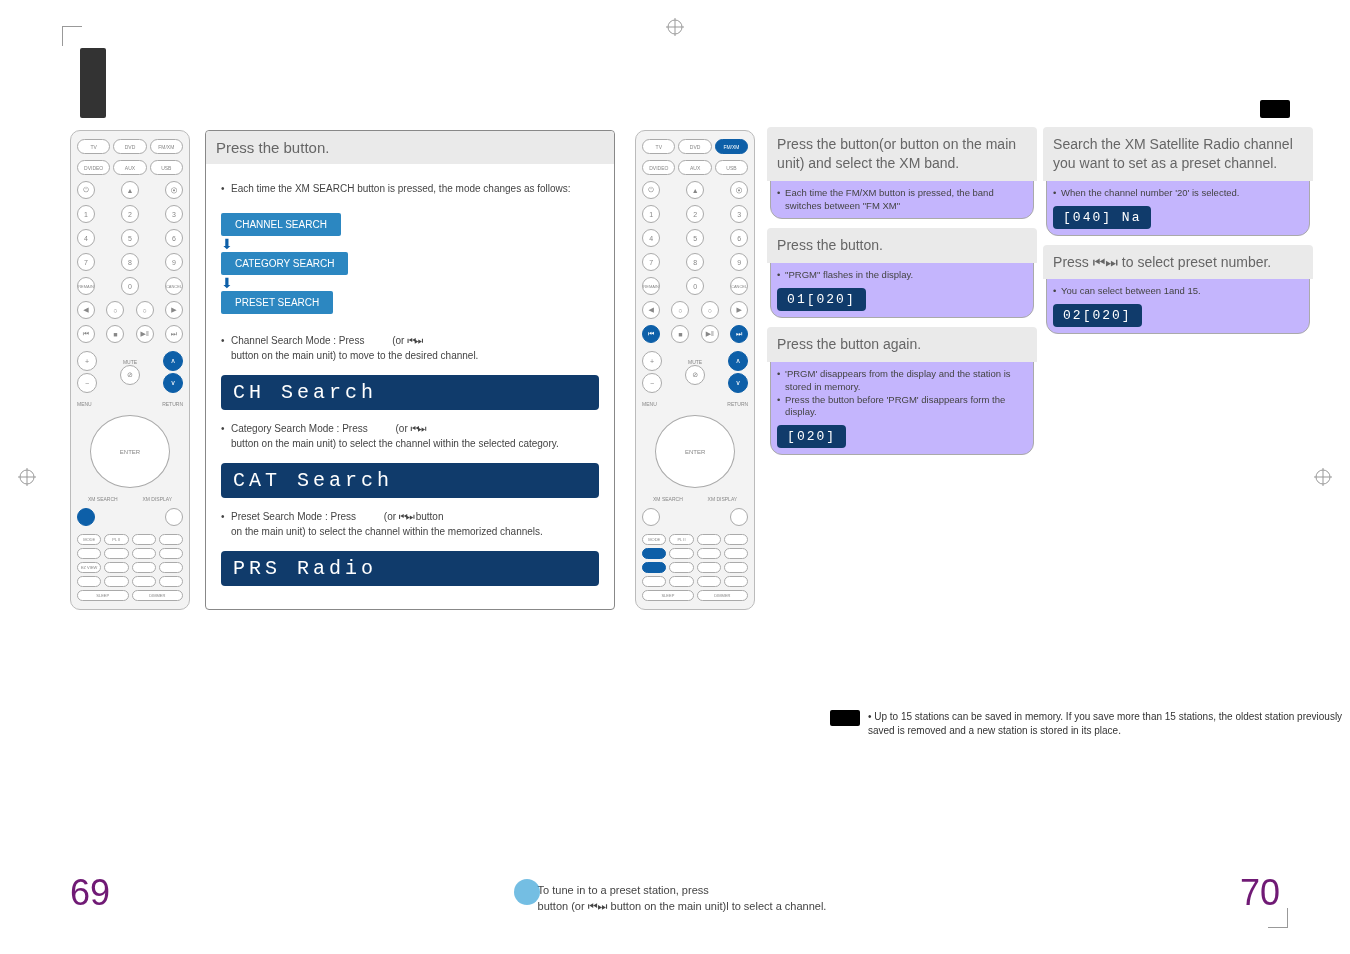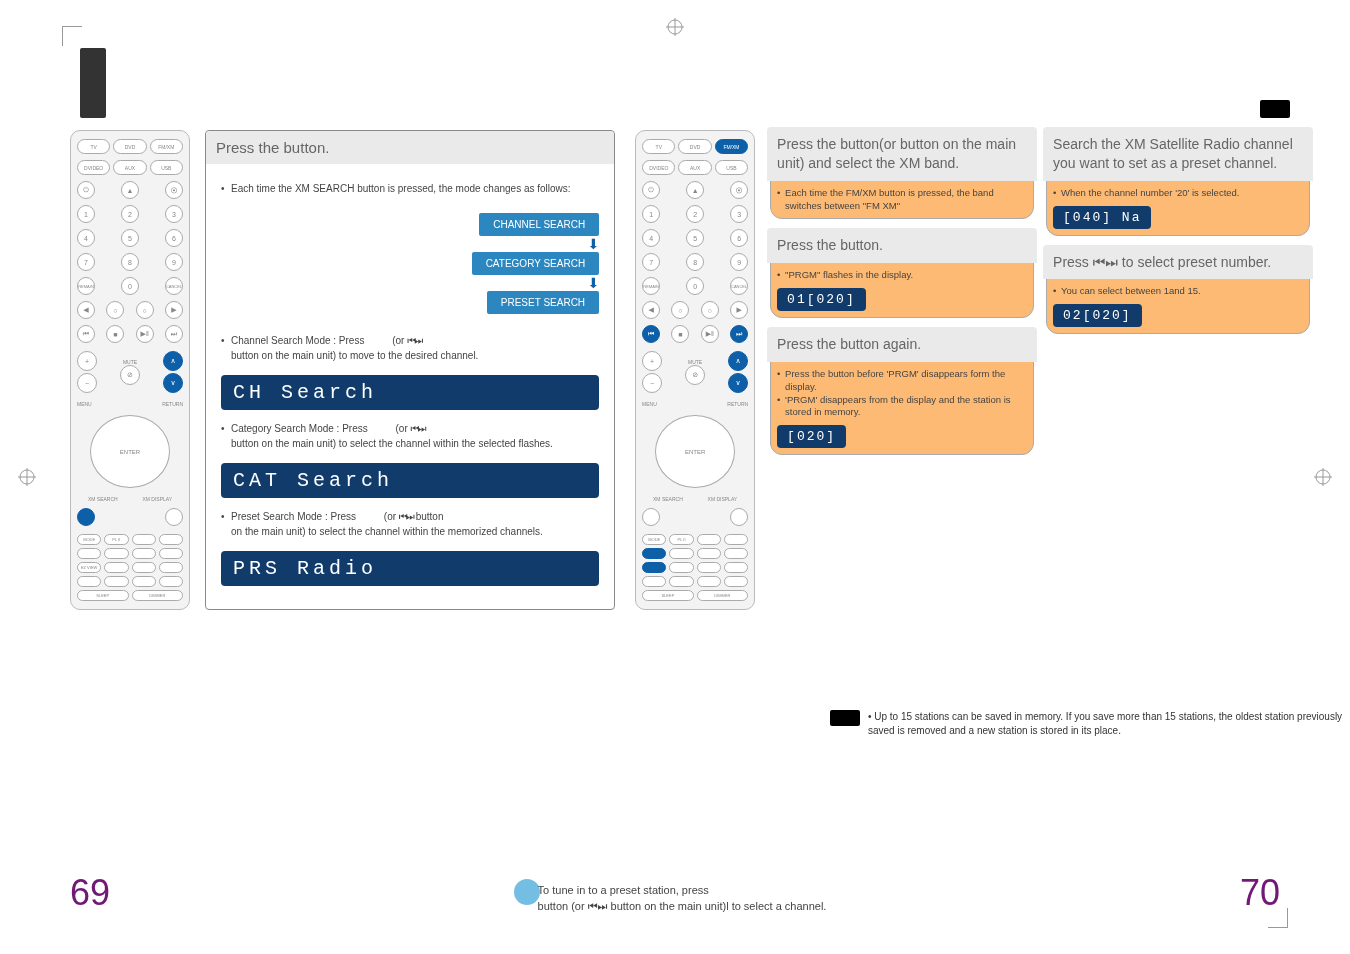--- a/index.html
+++ b/index.html
@@ -16,28 +16,28 @@
   .rm-pad::after{content:"ENTER";position:absolute;top:50%;left:50%;transform:translate(-50%,-50%);font-size:6px;color:#888}
   .rm-vol{display:flex;justify-content:space-between;align-items:center;margin:2px 0}
   .rm-vol .rm-circle{width:20px;height:20px}
   .rm-bottom{display:flex;flex-direction:column;gap:3px;margin-top:2px}
   .rm-bottom .rm-btn{height:11px;font-size:4px}
   .hl-blue{background:#0d5fa8!important;border-color:#0d5fa8!important;color:#fff!important}
   .content-box{flex:1;border:1px solid #888;border-radius:4px;padding:15px;display:flex;flex-direction:column;gap:12px}
   .step-head{font-size:15px;color:#666;background:#eaeaea;padding:8px 10px;margin:-15px -15px 6px -15px;border-radius:4px 4px 0 0}
   .bullet{font-size:10px;color:#444;line-height:1.45;padding-left:10px;position:relative}
   .bullet::before{content:"•";position:absolute;left:0;top:0}
-  .mode-flow{display:flex;flex-direction:column;align-items:flex-end;gap:4px;margin:4px 0 8px}
+  .mode-flow{display:flex;flex-direction:column;align-items:flex-start;gap:4px;margin:4px 0 8px}
   .mode-pill{background:#2c87c1;color:#fff;font-size:10px;padding:6px 14px;border-radius:2px}
   .arrow-down{color:#0d5fa8;font-size:14px;line-height:0.6}
   .display{background:#103b6b;color:#fff;font-family:"Courier New",monospace;font-size:20px;letter-spacing:4px;padding:6px 12px;border-radius:4px;display:inline-block}
   .display.small{font-size:13px;letter-spacing:2px;padding:4px 10px}
   .right-columns{display:flex;gap:12px;flex:1}
   .col{flex:1;display:flex;flex-direction:column;gap:12px}
-  .step-card{border:1px solid #aaa;border-radius:12px;padding:6px;background:#fdba74}
+  .step-card{border:1px solid #aaa;border-radius:12px;padding:6px;background:#c4b5fd}
   .step-card .head{background:#eaeaea;margin:-10px -10px 6px -10px;padding:8px 10px;border-radius:4px 4px 0 0;font-size:14px;color:#666;line-height:1.35}
   .sub{font-size:9.5px;color:#444;line-height:1.35;padding-left:8px;position:relative}
   .sub::before{content:"•";position:absolute;left:0}
   .note-box{display:flex;gap:8px;margin:10px 7px 0 210px;max-width:540px}
   .note-chip{width:30px;height:16px;background:#000;border-radius:2px;flex-shrink:0}
   .note-text{font-size:10px;color:#333;line-height:1.4}
   .note-text::before{content:"• "}
   .footer{position:absolute;bottom:40px;left:0;right:0;display:flex;justify-content:space-between;align-items:flex-end;padding:0 70px}
   .page-num{font-size:36px;color:#701a75;font-weight:300}
   .footer-tip{max-width:440px;font-size:11px;color:#444;line-height:1.4;position:relative;padding-left:14px}
@@ -203,21 +203,21 @@
       </div>
 
       <div class="bullet">
         <span>Channel Search Mode : Press</span>&nbsp;&nbsp;&nbsp;&nbsp;&nbsp;&nbsp;&nbsp;&nbsp;&nbsp;&nbsp;<span>(or </span><span class="icon-skip">⏮⏭</span><br>
         <span>button on the main unit) to move to the desired channel.</span>
       </div>
       <div class="display">CH  Search</div>
 
       <div class="bullet">
         <span>Category Search Mode : Press</span>&nbsp;&nbsp;&nbsp;&nbsp;&nbsp;&nbsp;&nbsp;&nbsp;&nbsp;&nbsp;<span>(or </span><span class="icon-skip">⏮⏭</span><br>
-        <span>button on the main unit) to select the channel within the selected flashes.</span>
+        <span>button on the main unit) to select the channel within the selected category.</span>
       </div>
       <div class="display">CAT Search</div>
 
       <div class="bullet">
         <span>Preset Search Mode : Press</span>&nbsp;&nbsp;&nbsp;&nbsp;&nbsp;&nbsp;&nbsp;&nbsp;&nbsp;&nbsp;<span>(or </span><span class="icon-skip">⏮⏭</span><span> button</span><br>
         <span>on the main unit) to select the channel within the memorized channels.</span>
       </div>
       <div class="display">PRS Radio</div>
     </div>
   </div>
@@ -334,22 +334,22 @@
           <div class="head">Press the           button(or           button on the main unit) and select the XM band.</div>
           <div class="sub">Each time the FM/XM button is pressed, the band switches between "FM   XM"</div>
         </div>
         <div class="step-card">
           <div class="head">Press the                     button.</div>
           <div class="sub">"PRGM" flashes in the display.</div>
           <div class="display small" style="margin-top:6px">01[020]</div>
         </div>
         <div class="step-card">
           <div class="head">Press the                     button again.</div>
+          <div class="sub">'PRGM' disappears from the display and the station is stored in memory.</div>
           <div class="sub">Press the                     button before 'PRGM' disappears form the display.</div>
-          <div class="sub">'PRGM' disappears from the display and the station is stored in memory.</div>
           <div class="display small" style="margin-top:6px">[020]</div>
         </div>
       </div>
       <div class="col">
         <div class="step-card">
           <div class="head">Search the XM Satellite Radio channel you want to set as a preset channel.</div>
           <div class="sub">When the channel number '20' is selected.</div>
           <div class="display small" style="margin-top:6px">[040]        Na</div>
         </div>
         <div class="step-card">

